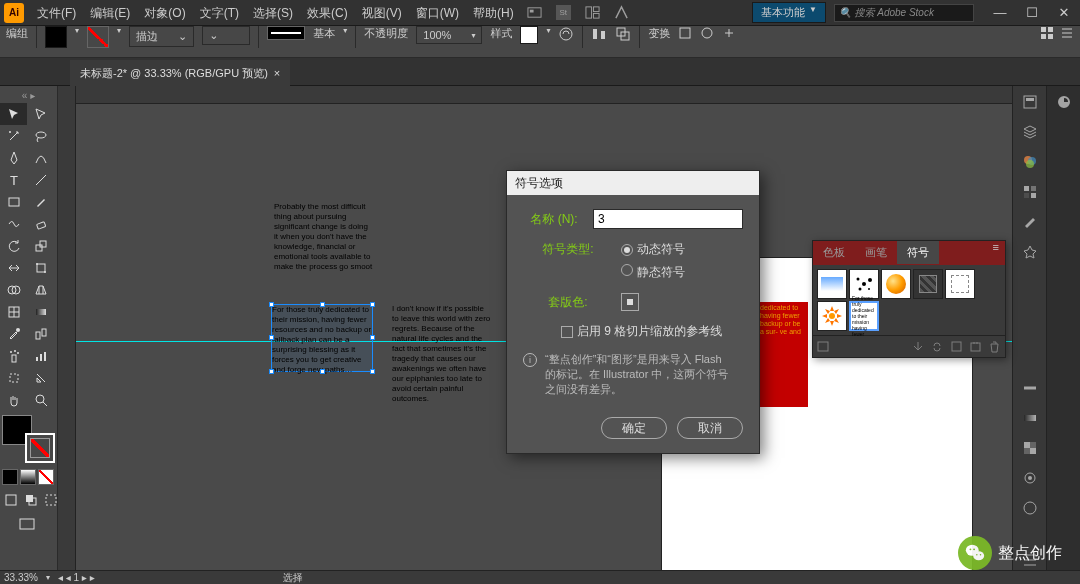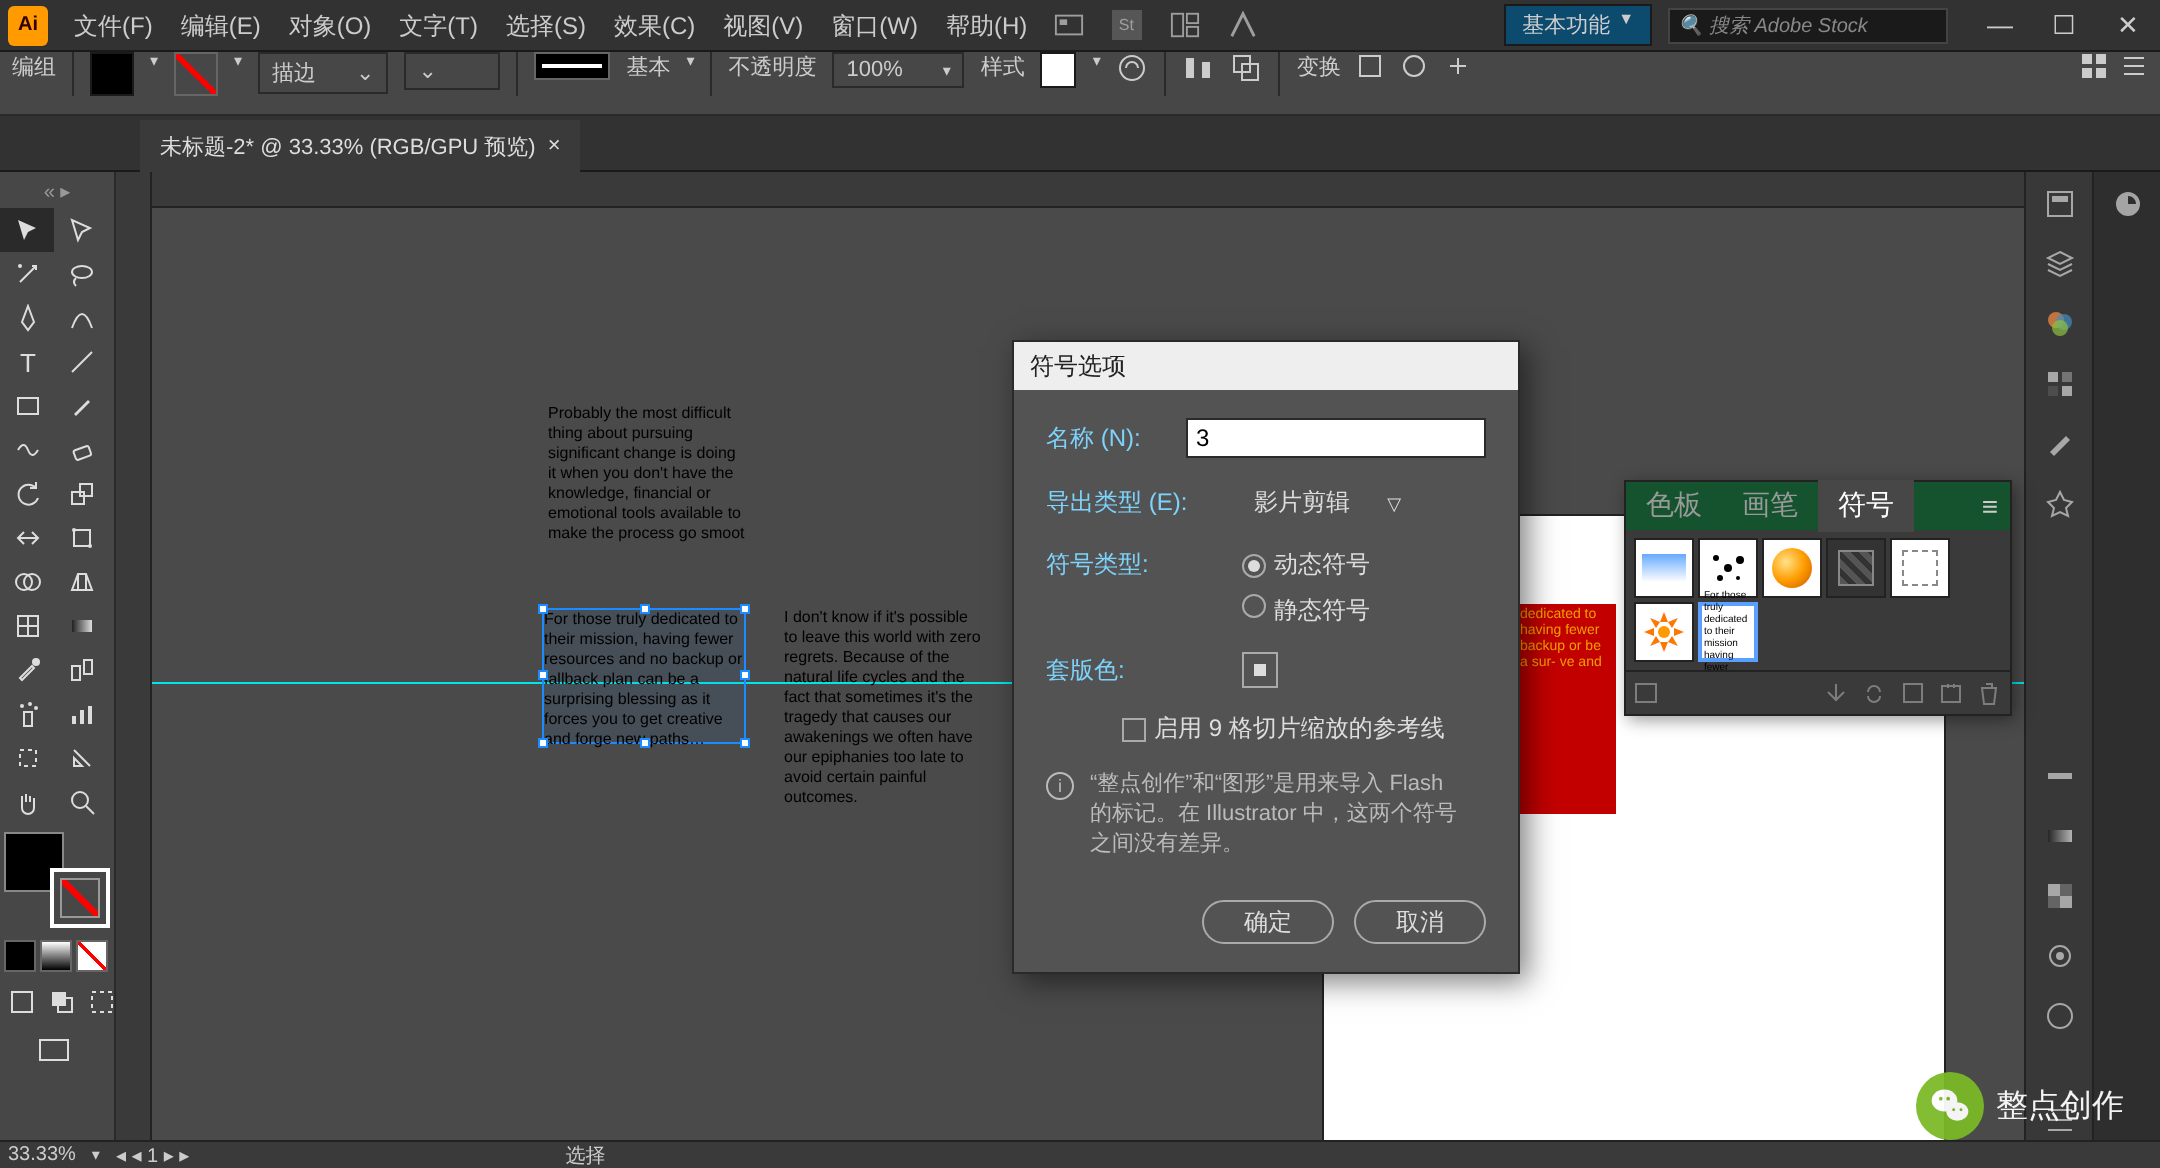--- a/index.html
+++ b/index.html
@@ -41,32 +41,32 @@
 .txtblk.sel{border:1px solid #1a8cff;background:rgba(26,140,255,.08)}
 .txtblk.sel .hand{width:5px;height:5px;background:#fff;border:1px solid #1a8cff;position:absolute}
 .guide-h{position:absolute;left:18px;right:0;height:1px;background:#00e5e5}
 .artboard-w{position:absolute;background:#fff;box-shadow:0 0 0 1px #222}
 .redblk{position:absolute;background:#c30000;font-size:7px;line-height:8px;color:#f0a000;padding:2px}
 .right-dock{width:34px;background:#383838;border-left:1px solid #222;display:flex;flex-direction:column;align-items:center;padding-top:6px;gap:10px}
 .right-dock2{width:34px;background:#2e2e2e;border-left:1px solid #222;display:flex;flex-direction:column;align-items:center;padding-top:6px;gap:8px}
 .dock-ico{width:20px;height:20px;opacity:.75;cursor:pointer;display:flex;align-items:center;justify-content:center}
 .dock-spacer{flex:1}
 .panel{position:absolute;background:#474747;border:1px solid #222;box-shadow:2px 2px 8px rgba(0,0,0,.4)}
-.panel-tabs{height:24px;background:#14532d;display:flex;align-items:center;font-size:14px}
+.panel-tabs{height:24px;background:#7f1d1d;display:flex;align-items:flex-start;font-size:11px}
 .ptab{padding:4px 10px;color:#999;cursor:pointer}
 .ptab.active{background:#474747;color:#fff}
 .sym-grid{padding:4px;display:flex;gap:2px;flex-wrap:wrap;background:#3a3a3a}
 .sym{width:30px;height:30px;background:#fff;border:1px solid #222;display:flex;align-items:center;justify-content:center}
 .panel-foot{height:22px;background:#3a3a3a;border-top:1px solid #222;display:flex;align-items:center;padding:0 4px;gap:6px;justify-content:flex-end}
 .panel-foot svg{width:13px;height:13px;opacity:.6}
 .dialog{position:absolute;background:#535353;border:1px solid #2a2a2a;box-shadow:4px 4px 14px rgba(0,0,0,.5)}
 .dlg-title{height:24px;background:#eee;color:#222;padding:0 8px;display:flex;align-items:center;font-size:12px}
 .dlg-body{padding:14px 16px;color:#ddd;font-size:12px}
 .frow{display:flex;align-items:center;margin-bottom:12px}
-.flabel{width:90px;text-align:left;margin-right:8px;color:#7dd3fc}
+.flabel{width:90px;text-align:center;margin-right:8px;color:#84cc16}
 .finput{width:150px;height:20px;background:#fff;border:1px solid #2a2a2a;color:#000;padding:0 4px;font-size:12px}
 .fselect{padding:2px 6px;background:#535353;border:none;color:#ddd;display:flex;align-items:center;gap:6px}
 .radio{width:12px;height:12px;border:1px solid #aaa;border-radius:50%;display:inline-flex;align-items:center;justify-content:center;margin-right:4px}
 .radio.on::after{content:"";width:6px;height:6px;background:#ddd;border-radius:50%}
 .cbox{width:12px;height:12px;border:1px solid #aaa;display:inline-block;margin-right:4px}
 .info-row{display:flex;gap:8px;font-size:11px;color:#bbb;line-height:15px}
 .info-ico{width:14px;height:14px;border:1px solid #bbb;border-radius:50%;display:flex;align-items:center;justify-content:center;font-size:9px;flex-shrink:0;margin-top:1px}
 .dlg-btns{display:flex;gap:10px;justify-content:flex-end;margin-top:20px}
 .dbtn{width:66px;height:22px;border:1px solid #aaa;border-radius:11px;background:transparent;color:#ddd;font-size:12px;cursor:pointer}
 .statusbar{position:absolute;bottom:0;left:0;right:0;height:14px;background:#3a3a3a;border-top:1px solid #222;display:flex;align-items:center;font-size:10px;padding:0 4px;gap:8px}
@@ -566,24 +566,20 @@
   </div>
 </div>
 
 <div class="dialog" style="left:506px;top:170px;width:254px">
   <div class="dlg-title">符号选项</div>
   <div class="dlg-body">
     <div class="frow">
       <div class="flabel">名称 (N):</div>
       <input class="finput" value="3" style="">
     </div>
-    <div class="frow">
-      <div class="flabel">导出类型 (E):</div>
-      <div class="fselect"><span>影片剪辑</span>&nbsp;&nbsp;<span style="font-size:9px">▽</span></div>
-    </div>
     <div class="frow" style="align-items:flex-start">
       <div class="flabel">符号类型:</div>
       <div>
         <div style="margin-bottom:6px"><span class="radio on"></span><span>动态符号</span></div>
         <div><span class="radio"></span><span>静态符号</span></div>
       </div>
     </div>
     <div class="frow">
       <div class="flabel">套版色:</div>
       <div style="width:18px;height:18px;border:1px solid #aaa;display:grid;grid-template:repeat(3,1fr)/repeat(3,1fr)">

